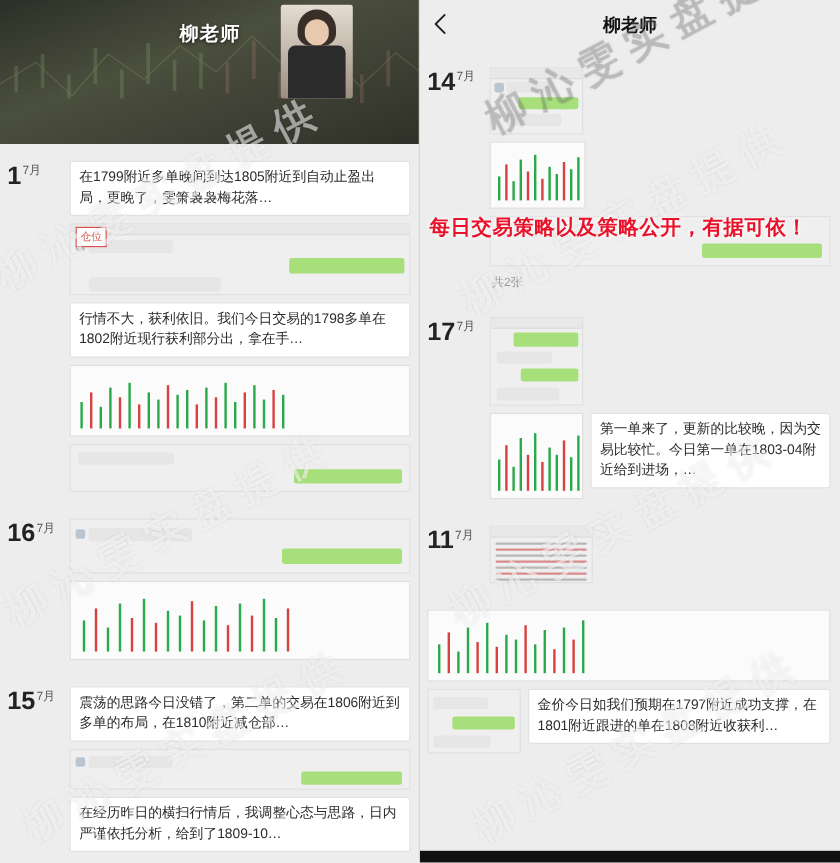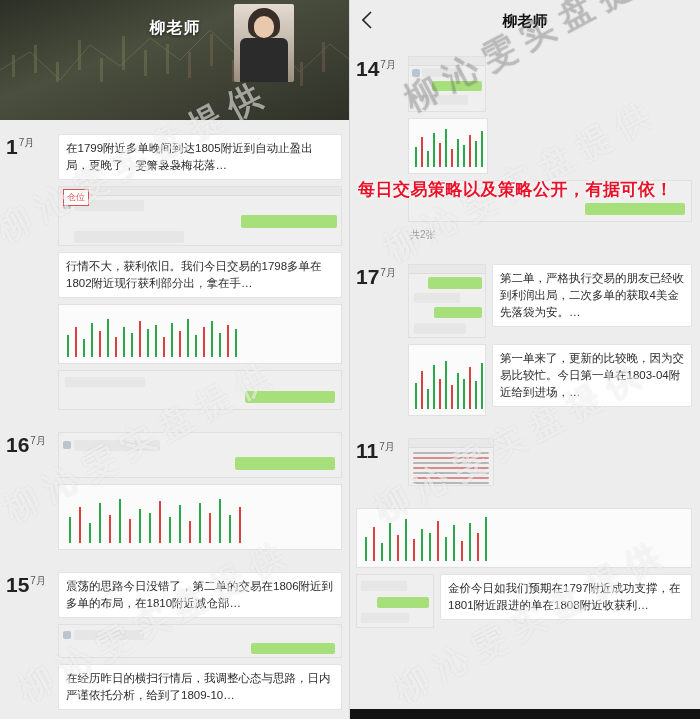--- a/index.html
+++ b/index.html
@@ -458,23 +458,20 @@
         </div>
         <div class="content">
           <div style="display:flex; gap:6px;">
             <div class="shot" style="width:78px; height:74px; flex:0 0 78px">
               <div class="titlebar"></div>
               <div class="bar green" style="right:3px; top:12px; width:54px; height:12px"></div>
               <div class="bar gray" style="left:5px; top:28px; width:46px; height:10px"></div>
               <div class="bar green" style="right:3px; top:42px; width:48px; height:11px"></div>
               <div class="bar gray" style="left:5px; top:58px; width:52px; height:11px"></div>
             </div>
-            <div style="flex:1">
-              <div class="card">第二单，严格执行交易的朋友已经收到利润出局，二次多单的获取4美金先落袋为安。…</div>
-            </div>
           </div>
           <div style="display:flex; gap:6px;">
             <div class="shot" style="width:78px; height:72px; flex:0 0 78px">
               <div class="candles" style="height:72px">
                 <div class="cdl" style="left:6px;height:26px;background:#2aa84a"></div>
                 <div class="cdl" style="left:12px;height:38px;background:#d94040"></div>
                 <div class="cdl" style="left:18px;height:20px;background:#2aa84a"></div>
                 <div class="cdl" style="left:24px;height:44px;background:#2aa84a"></div>
                 <div class="cdl" style="left:30px;height:30px;background:#d94040"></div>
                 <div class="cdl" style="left:36px;height:48px;background:#2aa84a"></div>

